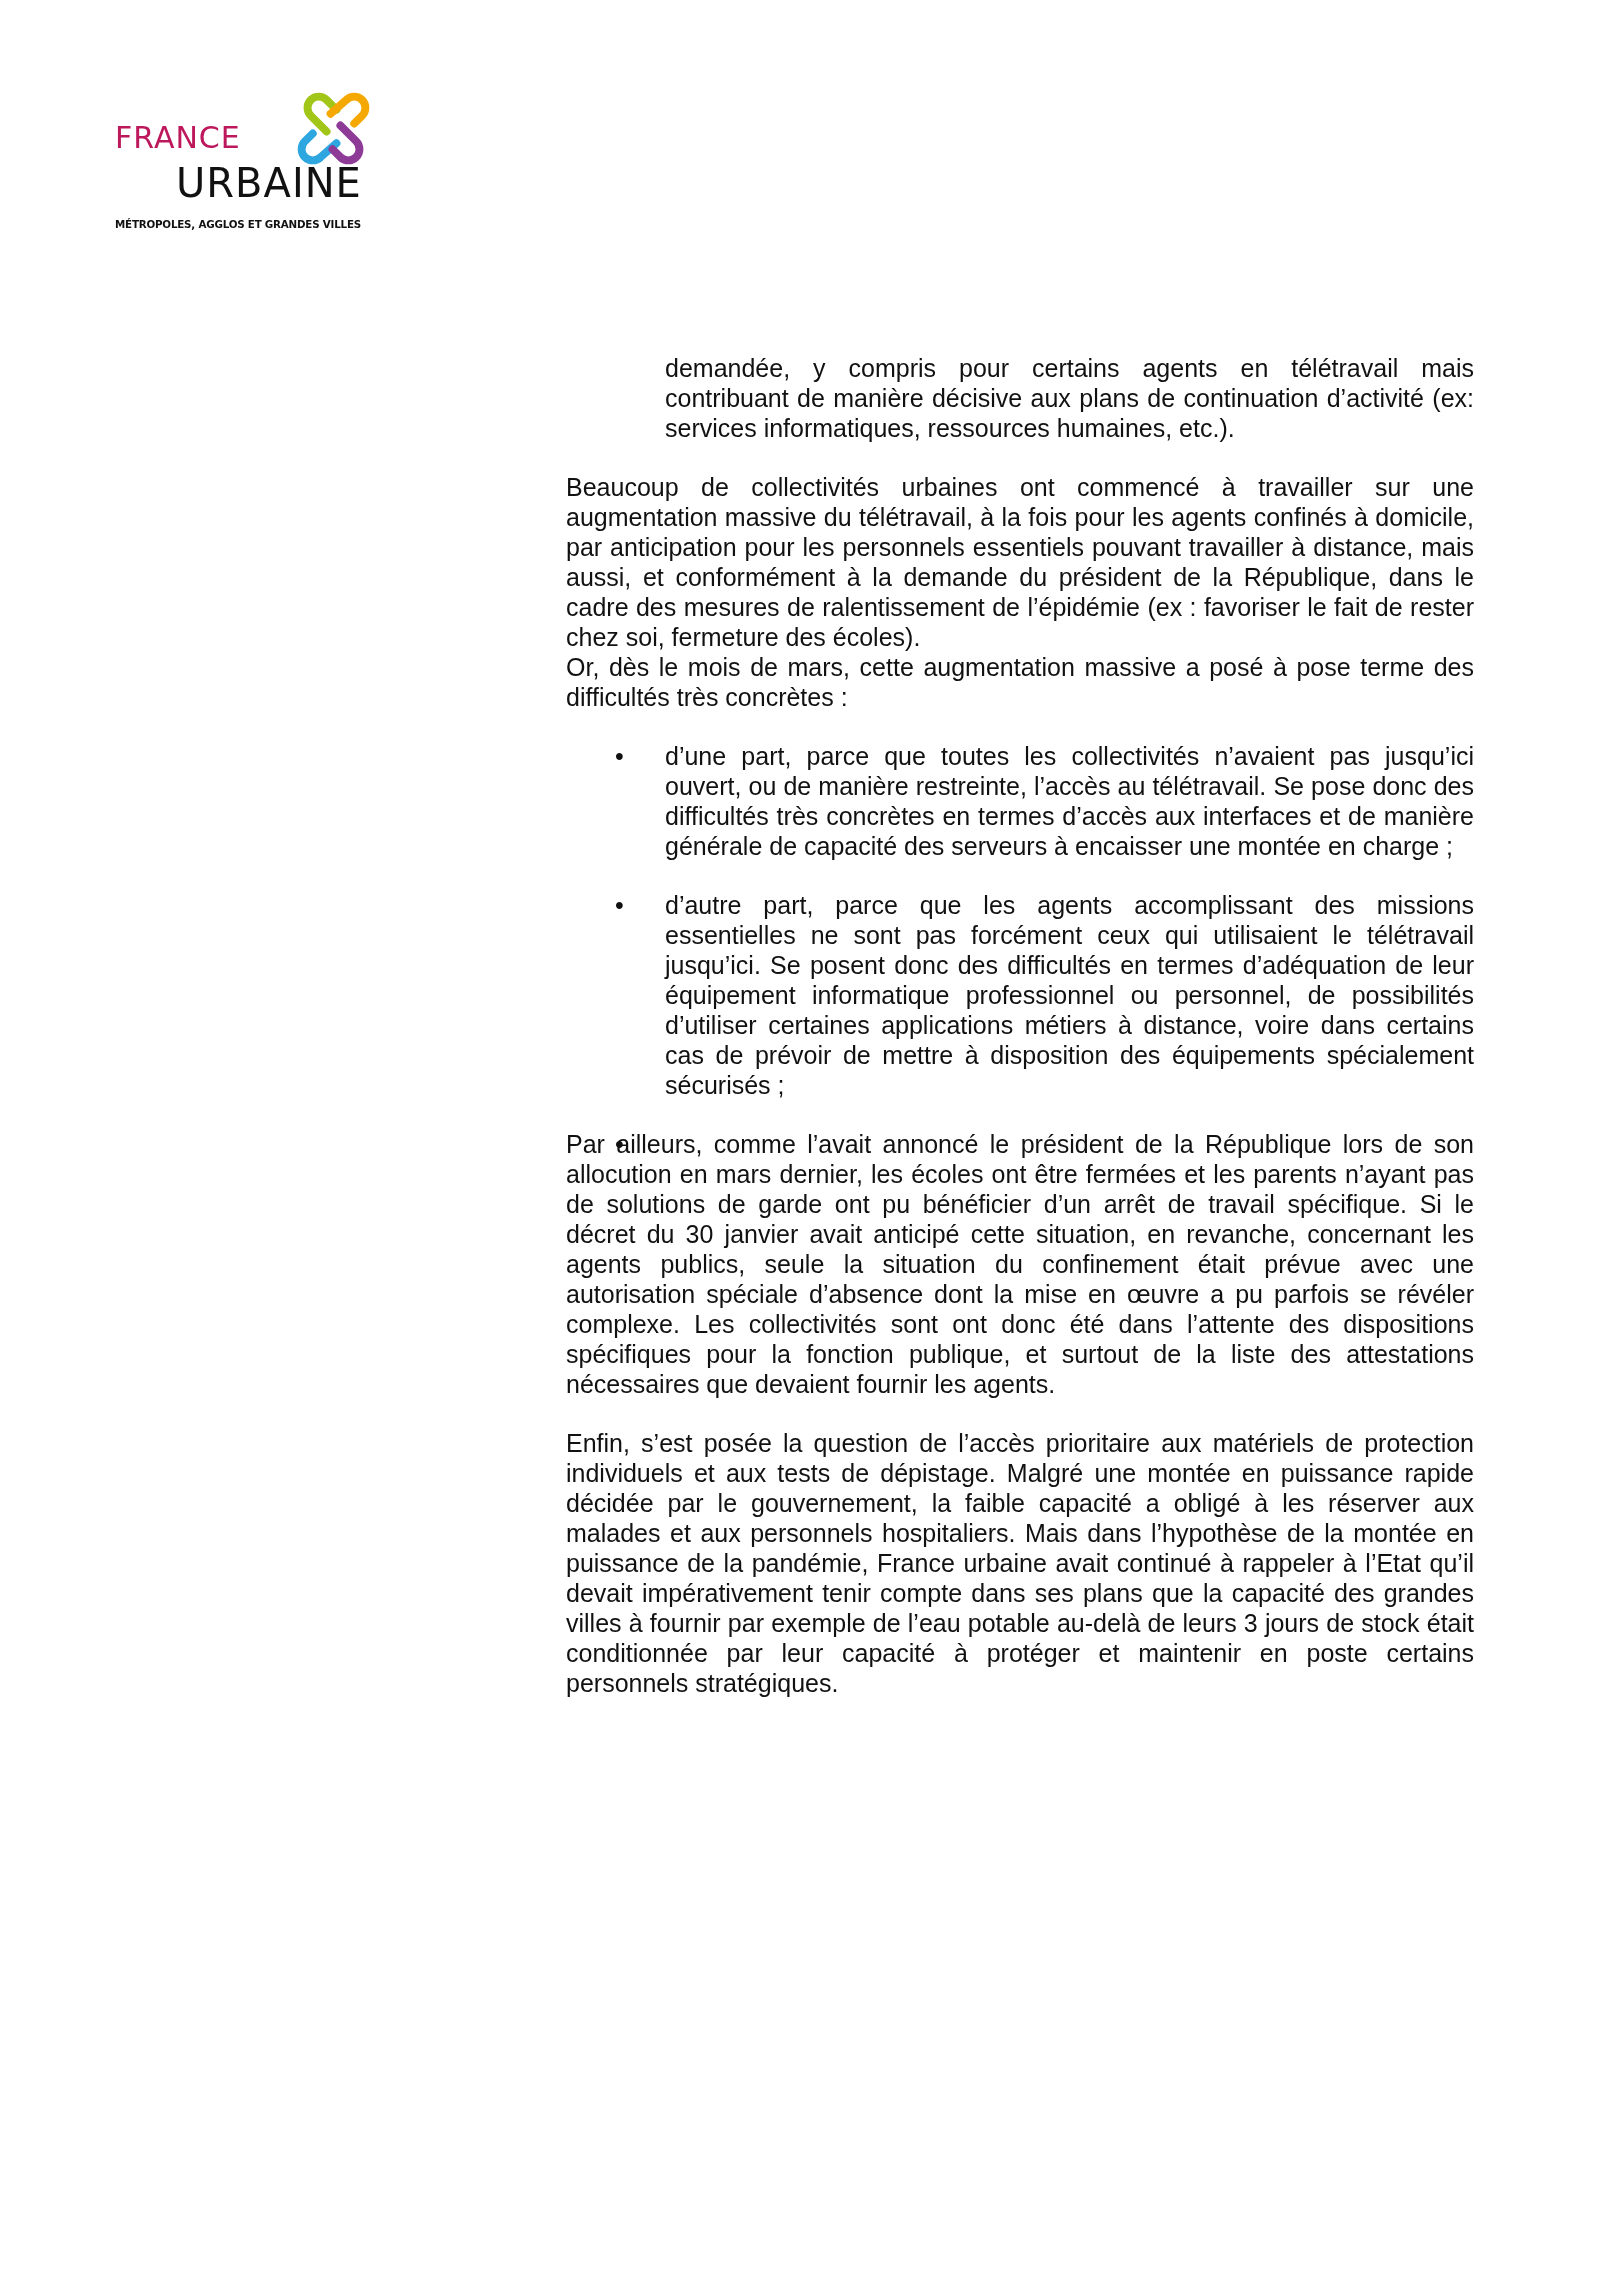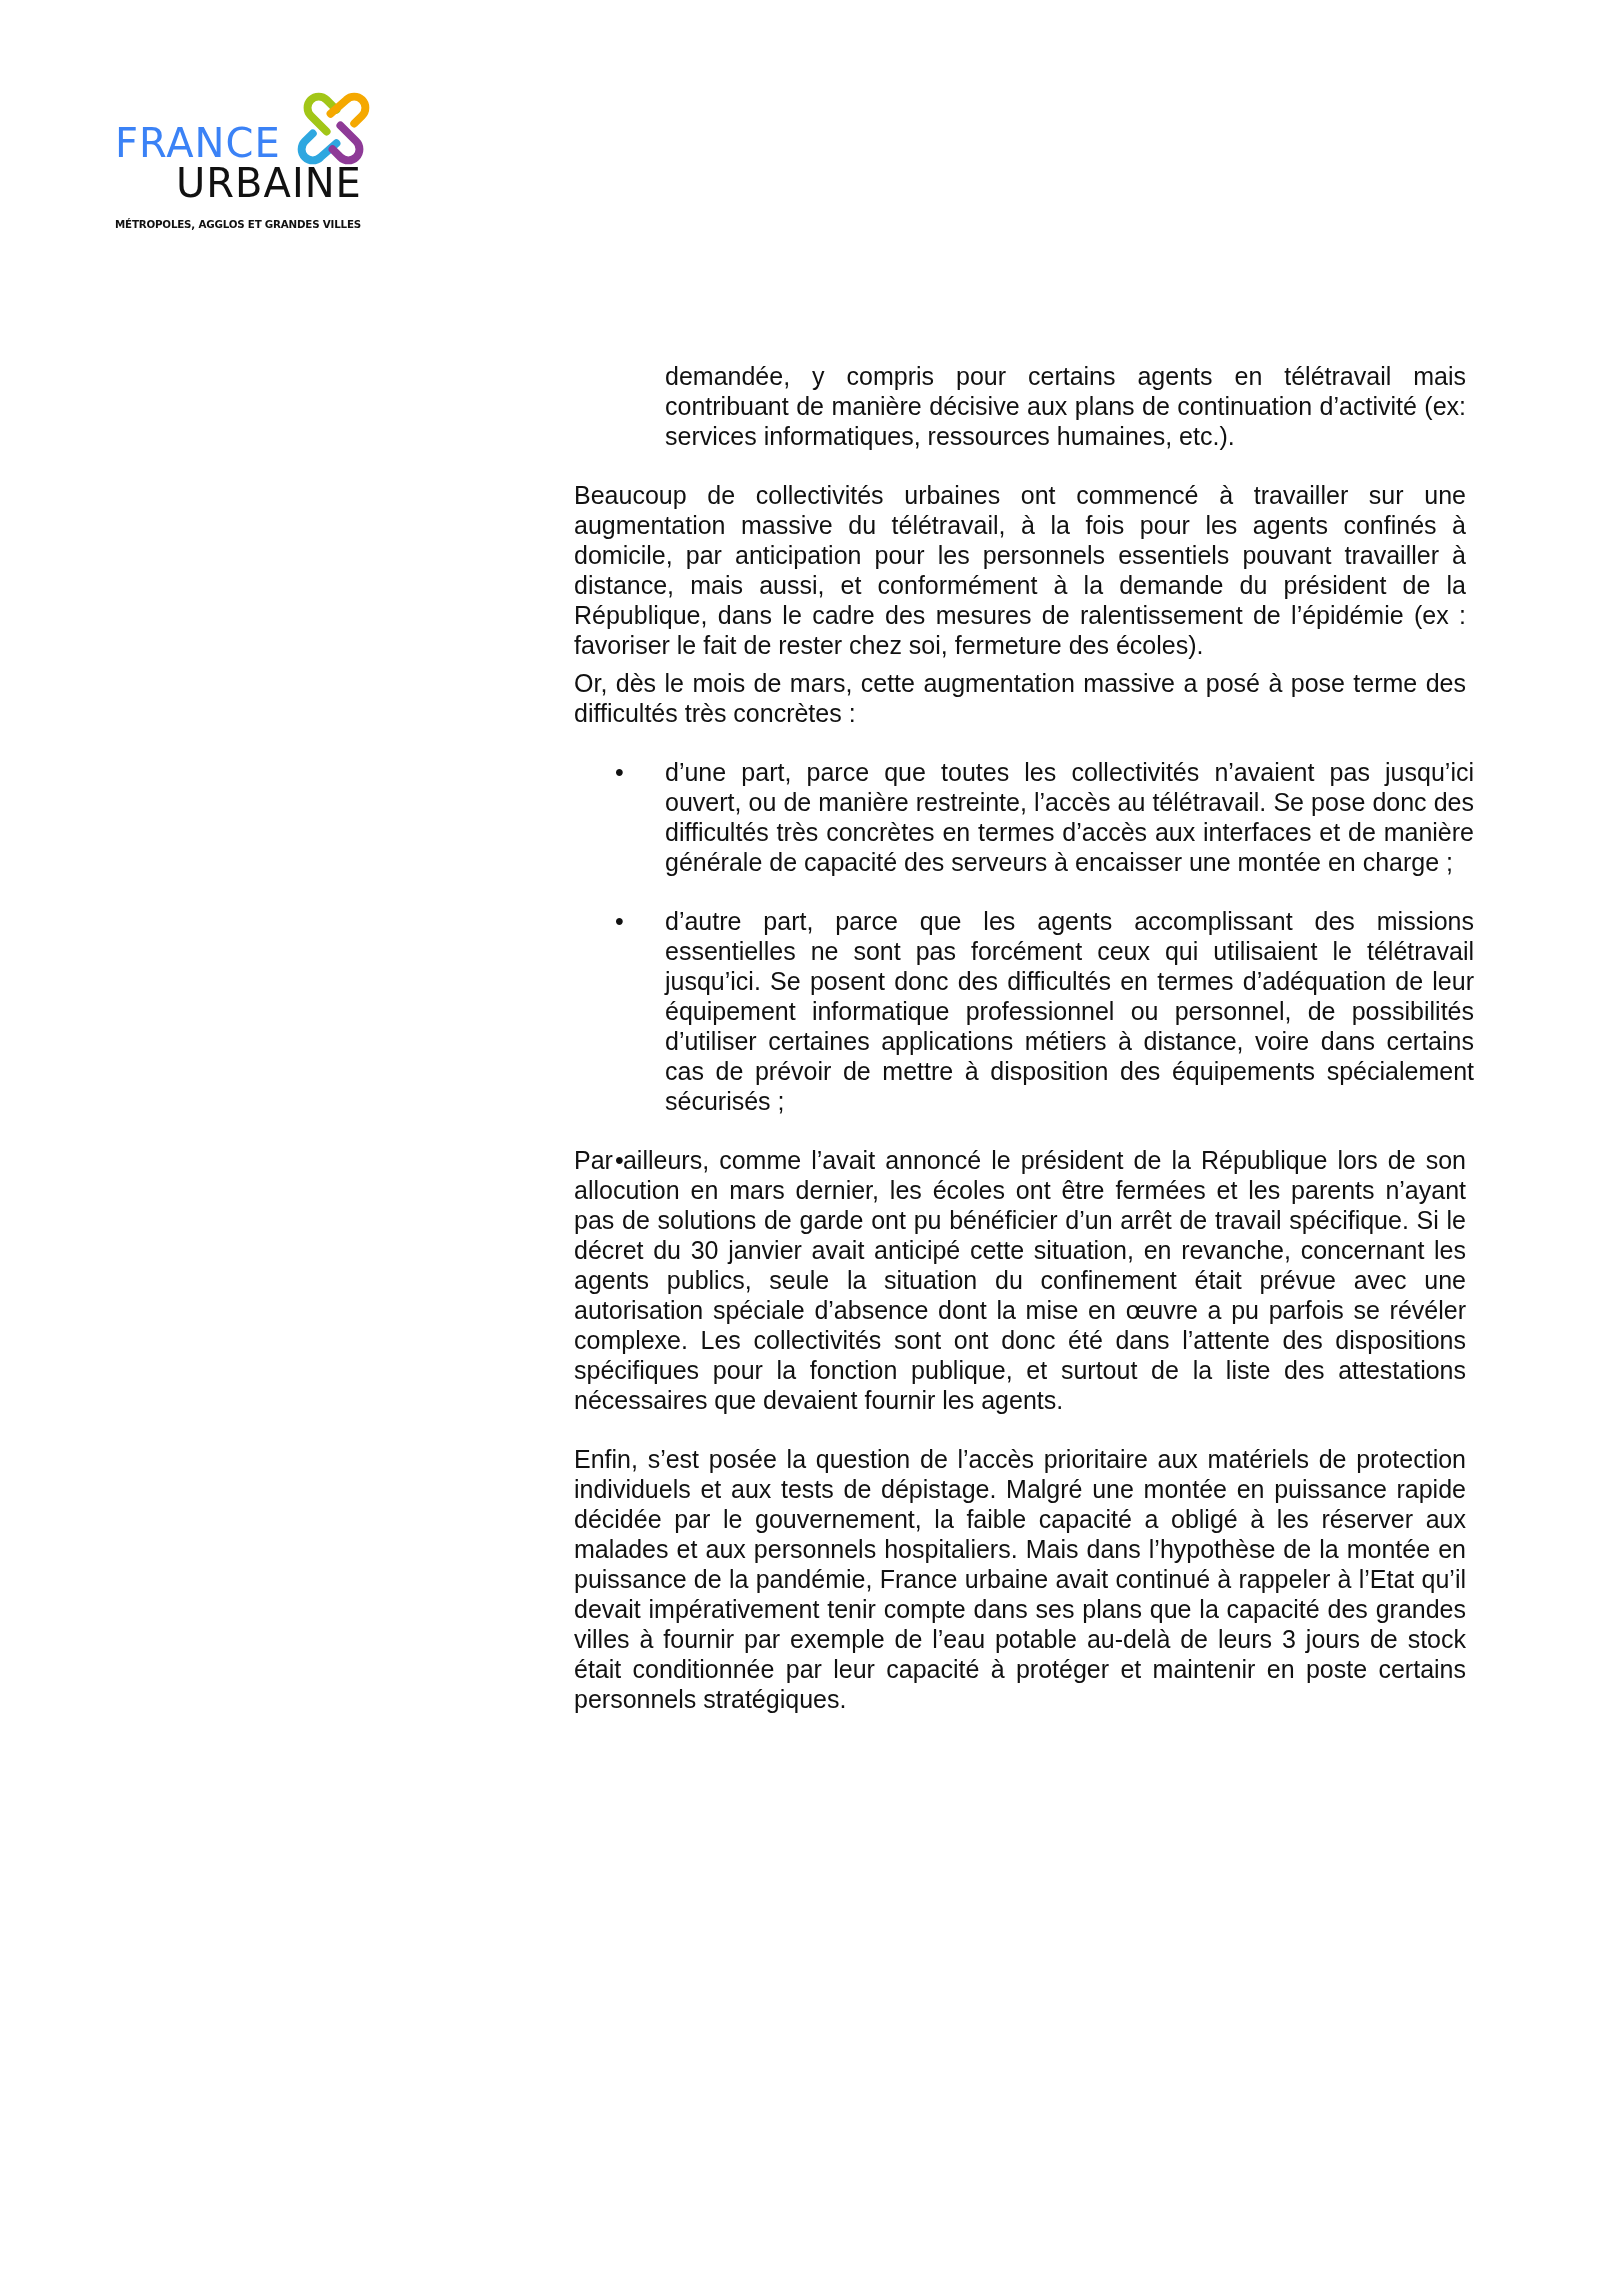--- a/index.html
+++ b/index.html
@@ -1,29 +1,29 @@
 <!DOCTYPE html>
 <html><head>
 <meta charset="utf-8">
 <style>
   html, body { margin: 0; padding: 0; background: #ffffff; }
   body { width: 1620px; height: 2293px; position: relative; overflow: hidden;
          font-family: "Liberation Sans", sans-serif; color: #111; }
   .logo { position: absolute; left: 113px; top: 90px; width: 265px; height: 137px; }
-  .logo-france { position: absolute; left: 2px; top: 33px; font-size: 40px; letter-spacing: 1px;
-                 font-family: "DejaVu Sans", sans-serif; font-weight: normal; color: #3b82f6; line-height: 1; }
+  .logo-france { position: absolute; left: 2px; top: 33px; font-size: 30px; letter-spacing: 1px;
+                 font-family: "DejaVu Sans", sans-serif; font-weight: normal; color: #be185d; line-height: 1; }
   .logo-urbaine { position: absolute; left: 63px; top: 73px; font-size: 40px; letter-spacing: 1px;
                   font-family: "DejaVu Sans", sans-serif; color: #111; line-height: 1; text-align: center; }
   .logo-tag { position: absolute; left: 2px; top: 128px; font-size: 10.3px; font-weight: bold;
               font-family: "DejaVu Sans", sans-serif; color: #111; white-space: nowrap; letter-spacing: -0.2px; }
   .logo-symbol { position: absolute; left: 184px; top: 2px; width: 73px; height: 73px; }
 
   .content { position: absolute; left: 566px; top: 353px; width: 908px;
              font-size: 25px; line-height: 30px; text-align: justify; }
-  .content p { margin: 8px; }
+  .content p { margin: 0; }
   .indented { margin-left: 99px !important; }
   .heading { text-decoration: underline; margin-top: 27.4px !important; }
   .para { margin-top: 29px !important; }
   ul.bullets { list-style: none; margin: 29px 0 0 0; padding: 0; }
   ul.bullets li { position: relative; padding-left: 99px; margin-bottom: 29px; }
   ul.bullets li .bullet { position: absolute; left: 49px; top: 0; }
   .after-list { margin-top: 0 !important; }
 </style>
 </head>
 <body>

